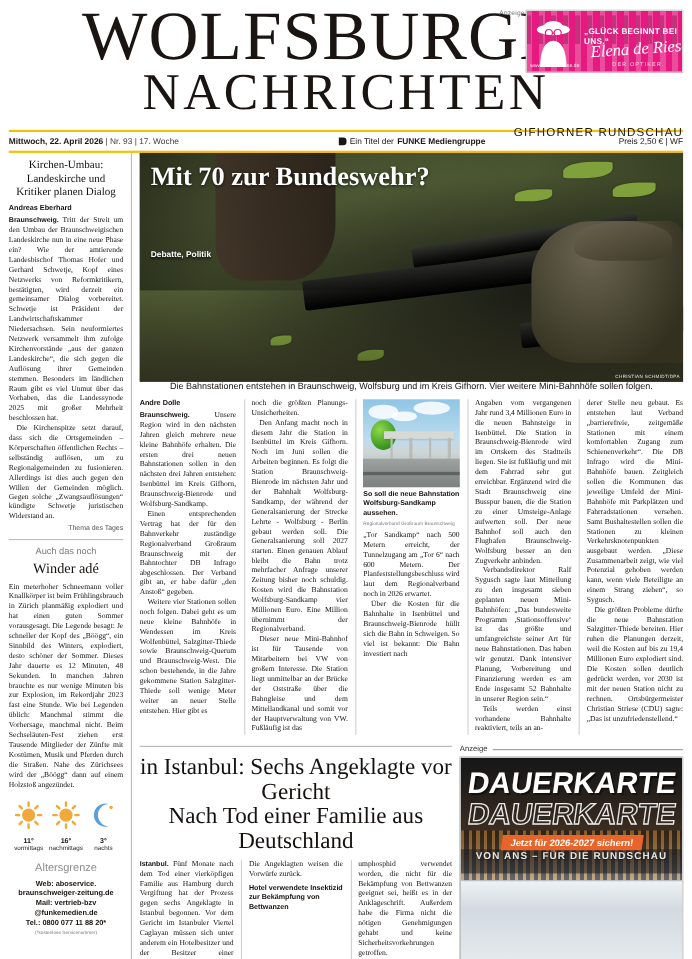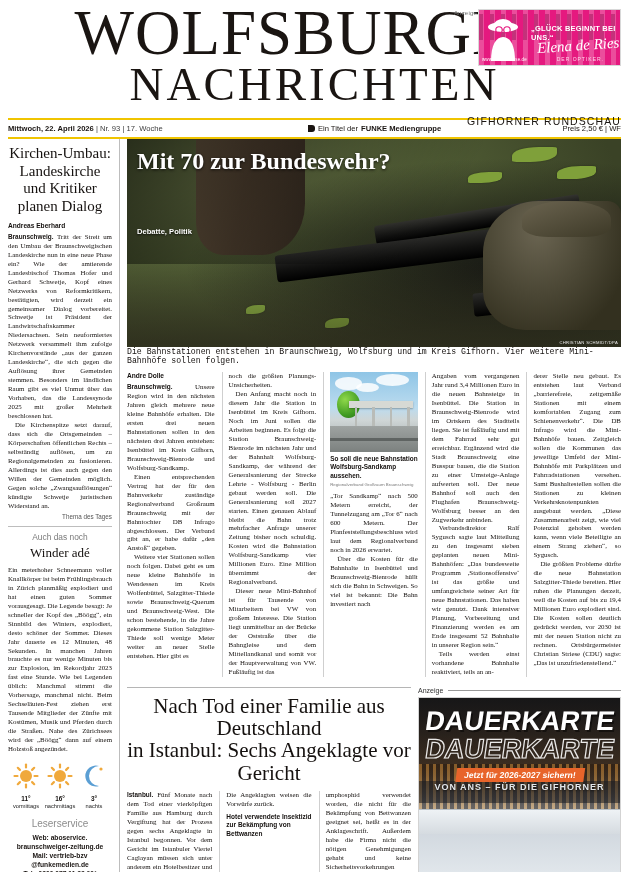--- a/index.html
+++ b/index.html
@@ -111,21 +111,21 @@
   
   .page { display:flex; padding:0 8px; gap:7px; }
   .col-left { width:104px; flex:0 0 104px; }
   .col-main { flex:1; }
 
   .vline { border-left:1px solid #bdbdbd; }
 
   
   .side-head {
     font-family:"Liberation Serif", serif;
-    font-size:15px; line-height:1.18; text-align:center;
+    font-size:10px; line-height:1.18; text-align:center;
     margin:6px 0 6px 0; font-weight:400;
   }
   .byline {
     font-family:"Liberation Sans", sans-serif;
     font-size:6.6px; font-weight:bold; margin:0 0 4px 0;
   }
   .body-text {
     font-family:"Liberation Serif", serif;
     font-size:6.9px; line-height:1.3; text-align:justify;
     hyphens:auto; -webkit-hyphens:auto;
@@ -260,21 +260,21 @@
     font-size:4.2px; color:#e9e9e9; letter-spacing:.3px;
   }
 
   
   .lead-head {
     text-align:center; font-family:"Liberation Serif", serif;
     font-size:25.5px; font-weight:400; line-height:1.03;
     margin:9px 0 5px 0; letter-spacing:-0.2px;
   }
   .lead-dek {
-    font-family:Liberation Mono, monospace;
+    text-align:center; font-family:Liberation Sans, sans-serif;
     font-size:8.2px; margin-bottom:7px;
   }
   .cols4 { display:flex; gap:7px; }
   .cols4 > .c { flex:1; }
   .c-sep { border-left:1px solid #cfcfcf; }
 
   
   .inline-photo {
     width:100%; height:80px; position:relative; overflow:hidden;
     background:linear-gradient(180deg,#8fc5e6 0%, #bcdcef 45%, #cfd6d6 60%, #9aa1a1 100%);
@@ -500,21 +500,21 @@
       <div class="w-item">
         <svg width="26" height="26" viewBox="0 0 26 26">
           <path d="M18 3 A10.5 10.5 0 1 0 18 23 A8.6 8.6 0 1 1 18 3 Z" fill="#5b9fd4"></path>
           <circle cx="20" cy="6" r="1.6" fill="#f0a93c"></circle>
         </svg>
         <div class="w-temp">3°</div>
         <div class="w-when">nachts</div>
       </div>
     </div>
 
-    <div class="ls-title">Leserservice</div>
+    <div class="ls-title">Altersgrenze</div>
     <div class="ls-line">Web: aboservice.</div>
     <div class="ls-line">braunschweiger-zeitung.de</div>
     <div class="ls-line">Mail: vertrieb-bzv</div>
     <div class="ls-line">@funkemedien.de</div>
     <div class="ls-line">Tel.: 0800 077 11 88 20*</div>
     <div class="ls-note">(*kostenlose Servicenummer)</div>
 
   </div>
 
   <div class="col-main vline" style="padding-left:7px;">
@@ -598,22 +598,22 @@
           <p>Die größten Probleme dürfte die neue Bahnstation Salzgitter-Thiede bereiten. Hier ruhen die Planungen derzeit, weil die Kosten auf bis zu 19,4 Millionen Euro explodiert sind. Die Kosten sollen deutlich gedrückt werden, vor 2030 ist mit der neuen Station nicht zu rechnen. Ortsbürgermeister Christian Striese (CDU) sagte: „Das ist unzufriedenstellend.“</p>
         </div>
       </div>
     </div>
 
     <div style="display:flex; gap:7px; margin-top:4px;">
 
       <div style="flex:1;">
         <div class="hr-gray"></div>
         <div class="story2-head">
+          <div>in Istanbul: Sechs Angeklagte vor Gericht</div>
           <div>Nach Tod einer Familie aus Deutschland</div>
-          <div>in Istanbul: Sechs Angeklagte vor Gericht</div>
         </div>
         <div class="cols3">
           <div class="c">
             <div class="body-text">
               <p class="first"><b class="place">Istanbul.</b>
               <span>Fünf Monate nach dem Tod einer vierköpfigen Familie aus Hamburg durch Vergiftung hat der Prozess gegen sechs Angeklagte in Istanbul begonnen. Vor dem Gericht im Istanbuler Viertel Caglayan müssen sich unter anderem ein Hotelbesitzer und der Besitzer einer Schädlingsbekämpfungsfirma verantworten.</span></p>
 
             </div>
           </div>
           <div class="c c-sep" style="padding-left:6px;">
@@ -638,21 +638,21 @@
           <span>Anzeige</span>
           <span class="ln"></span>
         </div>
         <div class="ad-box">
           <div class="ad-bg"></div>
           <div class="ad-crowd"></div>
 
           <div class="ad-board"></div>
 
           <div class="ad-band"></div>
-          <div class="ad-band-text">VON ANS – FÜR DIE GIFHORNER</div>
+          <div class="ad-band-text">VON ANS – FÜR DIE RUNDSCHAU</div>
 
           <div class="ad-title1">DAUERKARTE</div>
           <div class="ad-title2">DAUERKARTE</div>
           <div class="ad-pill">Jetzt für 2026-2027 sichern!</div>
 
         </div>
       </div>
     </div>
 
   </div>

